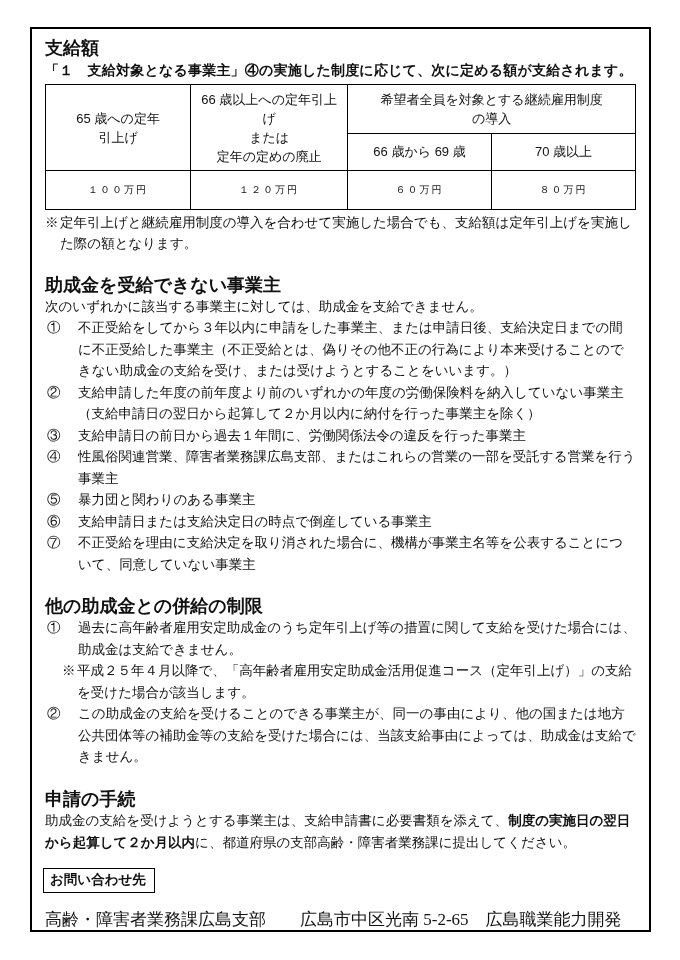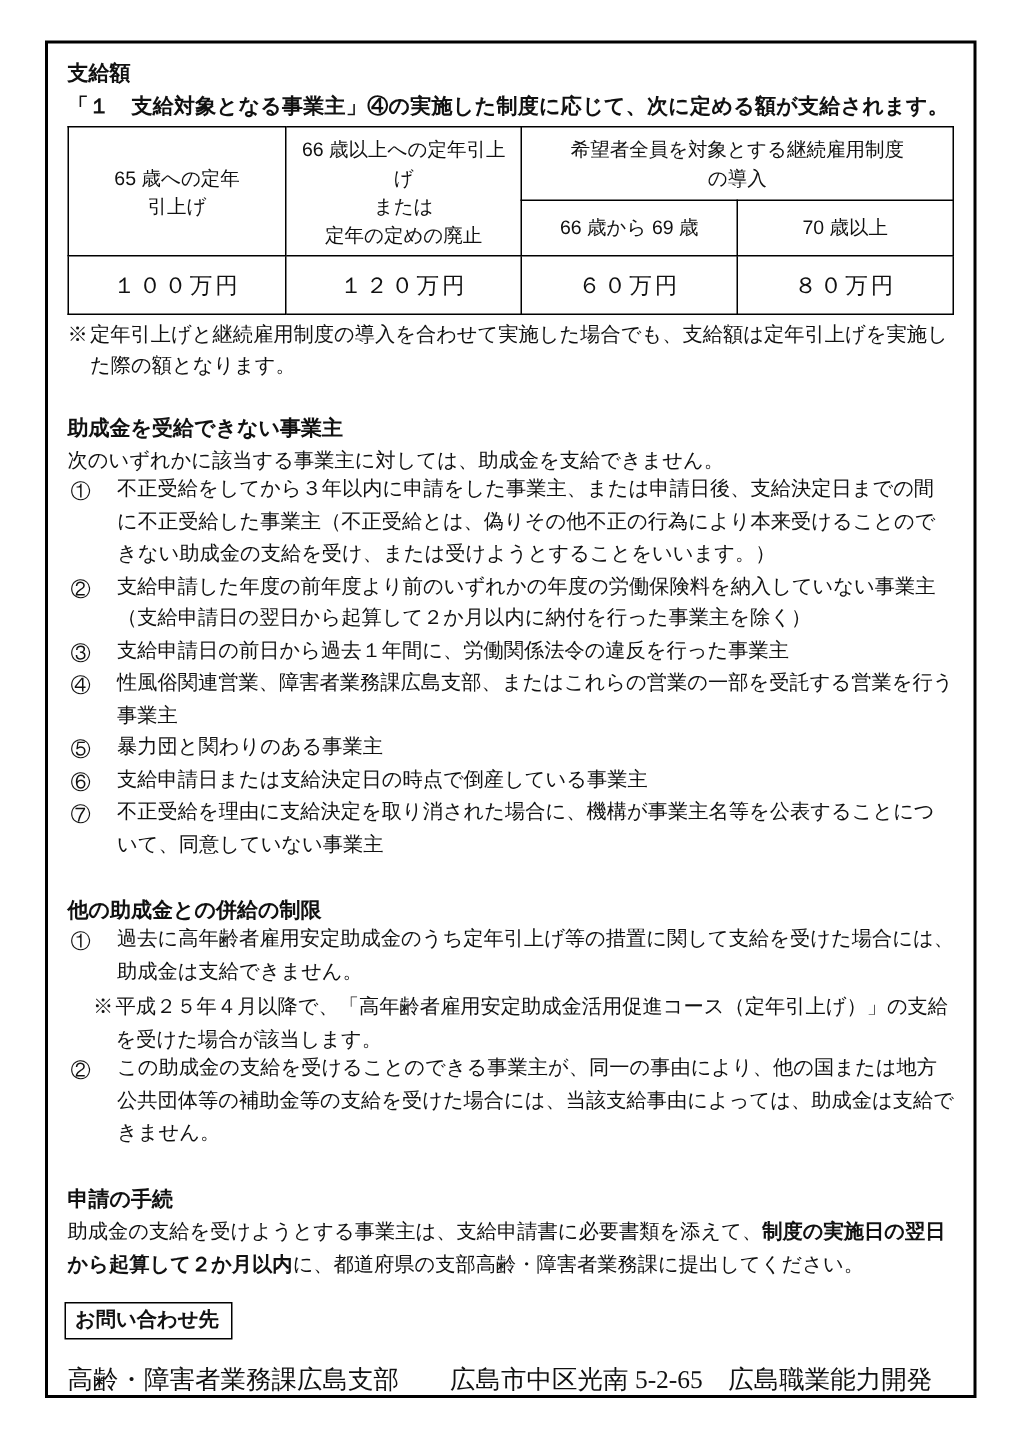--- a/index.html
+++ b/index.html
@@ -19,21 +19,21 @@
     margin: 27px 29px 0 30px;
     width: 621px;
     height: 905px;
     border: 2px solid #000000;
     padding: 8px 13px 6px 13px;
     overflow: hidden;
   }
   .heading {
     font-family: "Liberation Sans", sans-serif;
     font-weight: bold;
-    font-size: 14px;
+    font-size: 18px;
     line-height: 22px;
   }
   .subheading {
     font-family: "Liberation Sans", sans-serif;
     font-weight: bold;
     font-size: 14px;
     line-height: 22px;
     letter-spacing: 0.2px;
   }
   .body-text {
@@ -54,39 +54,39 @@
     font-family: "Liberation Sans", sans-serif;
     font-weight: normal;
     padding: 3px 4px;
   }
   .th-txt {
     font-size: 13px;
     line-height: 19px;
     white-space: pre-line;
   }
   .sub-th { height: 30px; font-size: 13px; }
-  .val-row td { height: 32px; font-size: 15px; letter-spacing: 2px; }
+  .val-row td { height: 32px; font-size: 10px; letter-spacing: 2px; }
   .top-th { height: 42px; }
   
   .flex-note {
     display: flex;
     font-size: 13.5px;
     line-height: 21px;
   }
   .flex-note .nmark { flex: none; width: 15px; }
   .flex-note .ntext { flex: 1; }
   .sec-gap { height: 20px; }
   .sec-gap-sm { height: 14px; }
   .list-item {
     display: flex;
     font-size: 13.5px;
     line-height: 21.5px;
   }
   .list-item .li-marker { flex: none; width: 31px; padding-left: 2px; }
-  .list-item .li-text { flex: 1; font-family: Liberation Mono, monospace; }
+  .list-item .li-text { flex: 1; }
   .subnote {
     display: flex;
     font-size: 13.5px;
     line-height: 21.5px;
     margin-left: 17px;
   }
   .subnote .nmark { flex: none; width: 15px; }
   .subnote .ntext { flex: 1; }
   .inline-bold {
     font-family: "Liberation Sans", sans-serif;

